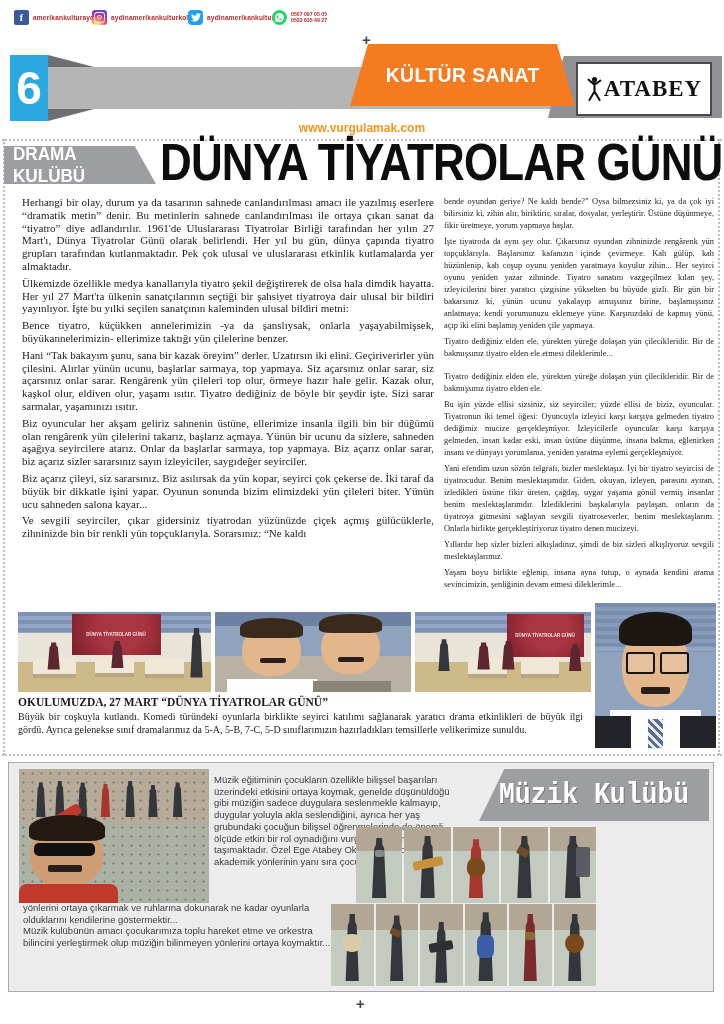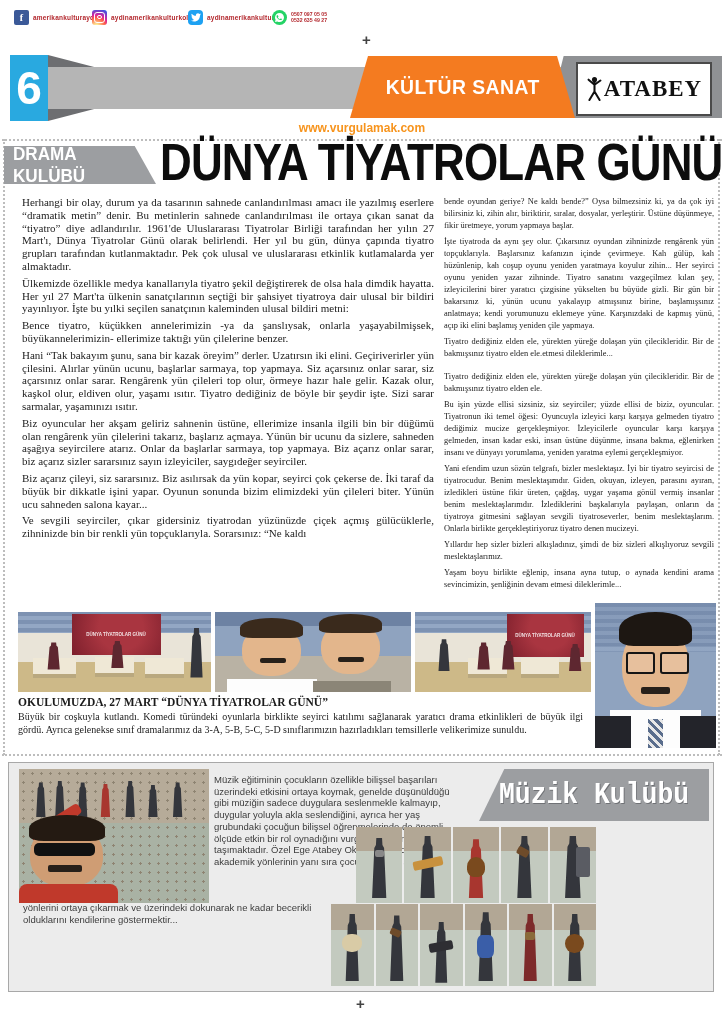--- a/index.html
+++ b/index.html
@@ -21,21 +21,21 @@
   .regmark{position:absolute;color:#444;font-size:15px;font-weight:bold;}
   
   .numbox{position:absolute;left:10px;top:55px;width:38px;height:66px;background:#29a9e0;
           display:flex;align-items:center;justify-content:center;color:#fff;font-size:46px;font-weight:bold;}
   .fold{position:absolute;background:#6d6e71;}
   .fold.t{left:48px;top:55px;width:50px;height:13px;clip-path:polygon(0 0,100% 100%,0 100%);}
   .fold.b{left:48px;top:108px;width:50px;height:13px;clip-path:polygon(0 0,100% 0,0 100%);}
   .grayband{position:absolute;left:30px;top:67px;width:692px;height:42px;background:#b5b5b5;}
   .darkband{position:absolute;left:548px;top:56px;width:174px;height:62px;background:#8f9194;
             clip-path:polygon(9% 0,100% 0,100% 100%,0 100%);}
-  .orangeban{position:absolute;left:350px;top:56px;width:225px;height:62px;background:#f47b20;
+  .orangeban{position:absolute;left:350px;top:44px;width:225px;height:62px;background:#f47b20;
              clip-path:polygon(8% 0,92% 0,100% 100%,0 100%);
              display:flex;align-items:center;justify-content:center;}
   .orangeban span{color:#fff;font-weight:bold;font-size:21px;letter-spacing:.5px;transform:scaleX(.92);}
   .atabeybox{position:absolute;left:576px;top:62px;width:132px;height:50px;background:#fff;border:2px solid #4a4a4a;
              display:flex;align-items:center;justify-content:center;gap:1px;}
   .atabeybox .brand{font-family:"Liberation Serif",serif;font-weight:bold;font-size:23px;color:#111;letter-spacing:1px;}
   .website{position:absolute;left:0;top:121px;width:724px;text-align:center;color:#f7941d;font-weight:bold;font-size:12px;}
   
   .dh{position:absolute;left:2px;width:720px;border-top:2px dotted #bdbdbd;}
   .dv{position:absolute;top:139px;height:616px;border-left:2px dotted #bdbdbd;}
@@ -230,21 +230,21 @@
     <div class="tie" style="left:44%;bottom:0;width:12%;height:20%;background:repeating-linear-gradient(45deg,#5a6d8c 0 3px,#e8e8e8 3px 6px);"></div>
     <div class="face" style="left:22%;top:16%;width:56%;height:56%;"></div>
     <div class="hair" style="left:20%;top:6%;width:60%;height:24%;background:#1d1712;"></div>
     <div class="specs" style="left:26%;top:34%;width:20%;height:12%;border-width:2.5px;border-color:#151515;"></div>
     <div class="specs" style="left:54%;top:34%;width:20%;height:12%;border-width:2.5px;border-color:#151515;"></div>
     <div class="mus" style="left:38%;top:58%;width:24%;height:5%;"></div>
   </div>
 
   <div class="caption">
     <div class="ct">OKULUMUZDA, 27 MART “DÜNYA TİYATROLAR GÜNÜ”</div>
-    <div class="cb">Büyük bir coşkuyla kutlandı. Komedi türündeki oyunlarla birklikte seyirci katılımı sağlanarak yaratıcı drama etkinlikleri de büyük ilgi gördü. Ayrıca gelenekse sınıf dramalarımız da 3-A, 5-B, 5-C, 5-D sınıflarımızın hazırladıkları temsillerle velikerimize sunuldu.</div>
+    <div class="cb">Büyük bir coşkuyla kutlandı. Komedi türündeki oyunlarla birklikte seyirci katılımı sağlanarak yaratıcı drama etkinlikleri de büyük ilgi gördü. Ayrıca gelenekse sınıf dramalarımız da 5-A, 5-B, 7-C, 5-D sınıflarımızın hazırladıkları temsillerle velikerimize sunuldu.</div>
   </div>
 
   <div class="musicbox">
     <div class="musicban">
       <span>Müzik Kulübü</span>
     </div>
 
     <div class="selfie">
       <div class="figd" style="left:8%;top:10%;width:7%;height:26%;"></div>
       <div class="figd" style="left:18%;top:9%;width:7%;height:27%;"></div>
@@ -256,21 +256,22 @@
       <div class="abs" style="left:4%;top:36%;width:30%;height:8%;background:#c0392b;transform:rotate(-32deg);border-radius:4px;"></div>
       <div class="face" style="left:6%;top:42%;width:38%;height:46%;background:#cf9d74;"></div>
       <div class="hair" style="left:5%;top:34%;width:40%;height:20%;background:#241a12;"></div>
       <div class="mus" style="left:15%;top:72%;width:18%;height:5%;"></div>
       <div class="abs" style="left:8%;top:55%;width:32%;height:10%;background:#111;border-radius:5px;"></div>
       <div class="abs" style="left:0;bottom:0;width:52%;height:14%;background:#c0392b;border-radius:8px 8px 0 0;"></div>
     </div>
 
     <div class="mtext1">Müzik eğitiminin çocukların özellikle bilişsel başarıları üzerindeki etkisini ortaya koymak, genelde düşünüldüğü gibi müziğin sadece duygulara seslenmekle kalmayıp, duygular yoluyla akla seslendiğini, ayrıca her yaş grubundaki çocuğun bilişsel öğrenmelerinde de önemli ölçüde etkin bir rol oynadığını vurgulamak amacını taşımaktadır. Özel Ege Atabey Okulu olarak da kültürel akademik yönlerinin yanı sıra çocuklarımızın sosyal</div>
     <div class="mtext2">
-      <p>yönlerini ortaya çıkarmak ve üzerindeki dokunarak ne kadar becerikli olduklarını kendilerine göstermektir...</p>
+      <p>yönlerini ortaya çıkarmak ve ruhlarına dokunarak ne kadar oyunlarla olduklarını kendilerine göstermektir...</p>
+      <p>Müzik kulübünün amacı çocukarımıza toplu hareket etme ve orkestra bilincini yerleştirmek olup müziğin bilinmeyen yönlerini ortaya koymaktır...</p>
     </div>
 
     <div class="mgrid" style="left:347px;top:64px;width:240px;height:76px;">
       <div class="mcell">
           <div class="figd" style="left:28%;top:14%;width:44%;height:80%;"></div>
           <div class="inst" style="left:40%;top:30%;width:20%;height:10%;background:#888;"></div>
         </div>
       <div class="mcell">
           <div class="figd" style="left:28%;top:12%;width:44%;height:82%;"></div>
           <div class="inst" style="left:18%;top:42%;width:64%;height:12%;background:#c8913d;transform:rotate(-12deg);"></div>

